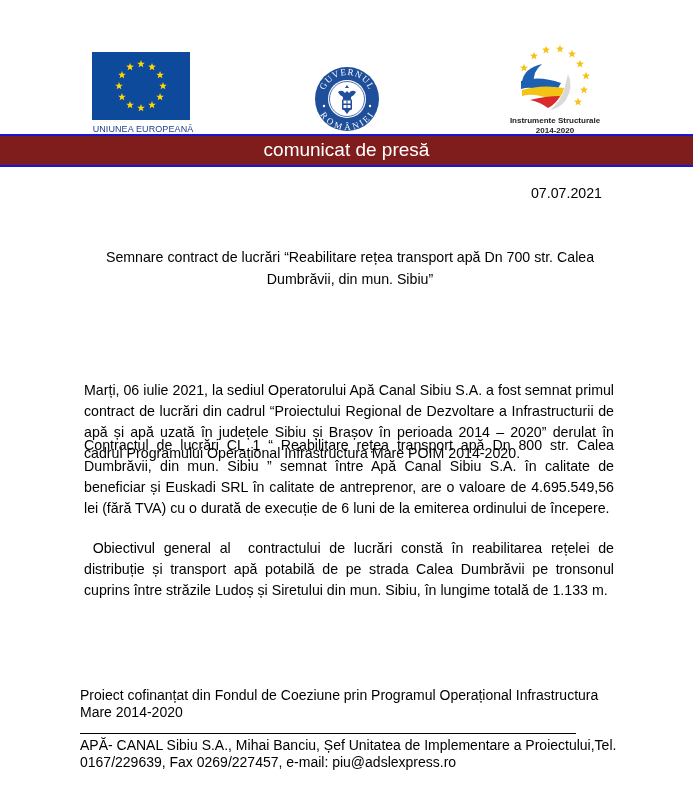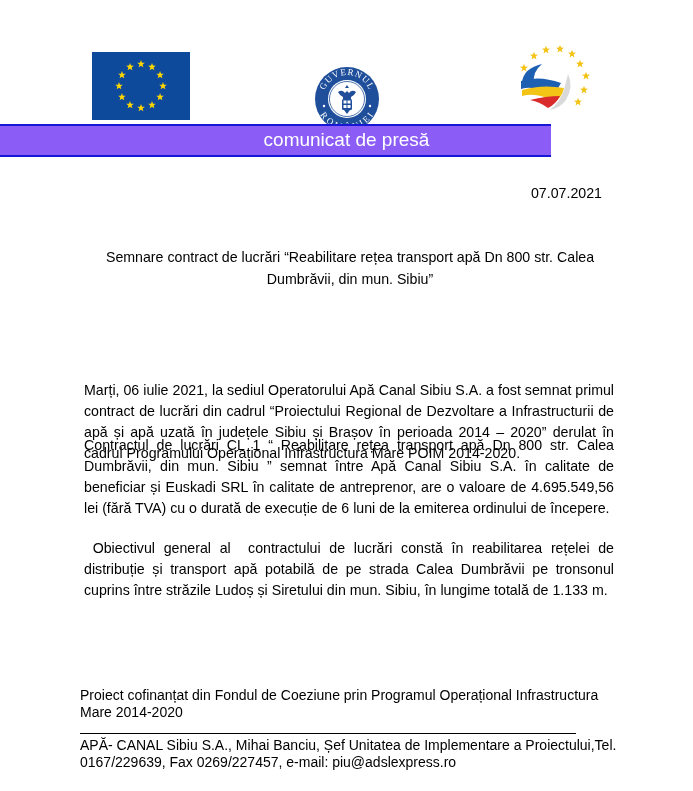--- a/index.html
+++ b/index.html
@@ -11,22 +11,22 @@
   #eu-flag { position: absolute; left: 4px; top: 4px; width: 98px; height: 68px; background: #0e4a9c; }
   #eu-label { position: absolute; left: 0; top: 76px; width: 110px; text-align: center;
               font-size: 9px; color: #1b3f8f; letter-spacing: 0.1px; }
 
   #gov-logo { left: 314px; top: 66px; width: 66px; height: 66px; }
 
   #is-logo { left: 500px; top: 44px; width: 110px; height: 100px; }
   #is-label { position: absolute; left: 0; top: 72px; width: 110px; text-align: center;
               font-size: 8px; font-weight: bold; color: #222; line-height: 10px; }
 
-  #press-band { position: absolute; left: 0; top: 124px; width: 551px; height: 33px;
-                background: #8b5cf6; border-top: 2px solid #1717d6; border-bottom: 2px solid #1717d6;
+  #press-band { position: absolute; left: 0; top: 134px; width: 693px; height: 33px;
+                background: #7f1d1d; border-top: 2px solid #1717d6; border-bottom: 2px solid #1717d6;
                 box-sizing: border-box; }
   #press-title { position: absolute; left: 0; width: 693px; top: 3px; text-align: center;
                  color: #ffffff; font-size: 19px; }
 
   .cal { font-family: "Liberation Sans", sans-serif; font-size: 14.2px; }
   #date { position: absolute; right: 91px; top: 185px; text-align: center; }
   #headline { position: absolute; left: 90px; width: 520px; top: 246px; text-align: center; line-height: 22px; }
 
   .para { position: absolute; left: 84px; width: 530px; text-align: justify; line-height: 21px; }
   #p1 { top: 336px; margin-top: 44px; }
@@ -104,28 +104,32 @@
         <path d="M86.00 27.80 L87.04 30.57 L89.99 30.70 L87.68 32.55 L88.47 35.40 L86.00 33.76 L83.53 35.40 L84.32 32.55 L82.01 30.70 L84.96 30.57 Z" fill="#f3c316"></path>
         <path d="M84.00 41.80 L85.04 44.57 L87.99 44.70 L85.68 46.55 L86.47 49.40 L84.00 47.76 L81.53 49.40 L82.32 46.55 L80.01 44.70 L82.96 44.57 Z" fill="#f3c316"></path>
         <path d="M78.00 53.80 L79.04 56.57 L81.99 56.70 L79.68 58.55 L80.47 61.40 L78.00 59.76 L75.53 61.40 L76.32 58.55 L74.01 56.70 L76.96 56.57 Z" fill="#f3c316"></path>
       </g>
     <path d="M22 38 q2 -14 20 -18 q-10 8 -8 20 z" fill="#1d5fb0"></path>
     <path d="M21 37 q18 -6 40 2 q-4 8 -10 12 q-16 -10 -30 -6 z" fill="#1d5fb0"></path>
     <path d="M22 46 q20 -6 42 -2 q-2 10 -10 14 q-16 -10 -32 -6 z" fill="#f3c316"></path>
     <path d="M30 56 q16 -4 30 -4 q-4 8 -12 12 q-8 -6 -18 -8 z" fill="#d92b2b"></path>
     <path d="M68 30 q6 12 -2 26 q-6 8 -16 10 q10 -8 14 -20 q2 -8 4 -16 z" fill="#d9d9d9"></path>
   </svg>
+  <div id="is-label">
+    <div>Instrumente Structurale</div>
+    <div>2014-2020</div>
+  </div>
 </div>
 
 <div id="press-band">
   <div id="press-title">comunicat de presă</div>
 </div>
 
 <div id="date" class="cal">07.07.2021</div>
-<div id="headline" class="cal">Semnare contract de lucrări “Reabilitare rețea transport apă Dn 800 str. Calea Dumbrăvii, din mun. Sibiu”</div>
+<div id="headline" class="cal">Semnare contract de lucrări “Reabilitare rețea transport apă Dn 700 str. Calea Dumbrăvii, din mun. Sibiu”</div>
 
 <div id="p1" class="para cal">Marți, 06 iulie 2021, la sediul Operatorului Apă Canal Sibiu S.A. a fost semnat primul contract de lucrări din cadrul “Proiectului Regional de Dezvoltare a Infrastructurii de apă și apă uzată în județele Sibiu și Brașov în perioada 2014 – 2020” derulat în cadrul Programului Operațional Infrastructura Mare POIM 2014-2020.</div>
 <div id="p2" class="para cal">Contractul de lucrări CL 1 “ Reabilitare rețea transport apă Dn 800 str. Calea Dumbrăvii, din mun. Sibiu ” semnat între Apă Canal Sibiu S.A. în calitate de beneficiar și Euskadi SRL în calitate de antreprenor, are o valoare de 4.695.549,56 lei (fără TVA) cu o durată de execuție de 6 luni de la emiterea ordinului de începere.</div>
 <div id="p3" class="para cal" style="white-space: pre-wrap;"> Obiectivul general al  contractului de lucrări constă în reabilitarea rețelei de distribuție și transport apă potabilă de pe strada Calea Dumbrăvii pe tronsonul cuprins între străzile Ludoș și Siretului din mun. Sibiu, în lungime totală de 1.133 m.</div>
 
 <div id="foot-note" class="foot">Proiect cofinanțat din Fondul de Coeziune prin Programul Operațional Infrastructura Mare 2014-2020</div>
 <div id="foot-rule"></div>
 <div id="foot-contact" class="foot">APĂ- CANAL Sibiu S.A., Mihai Banciu, Șef Unitatea de Implementare a Proiectului,Tel. 0167/229639, Fax 0269/227457, e-mail: piu@adslexpress.ro</div>
 
 </body></html>

